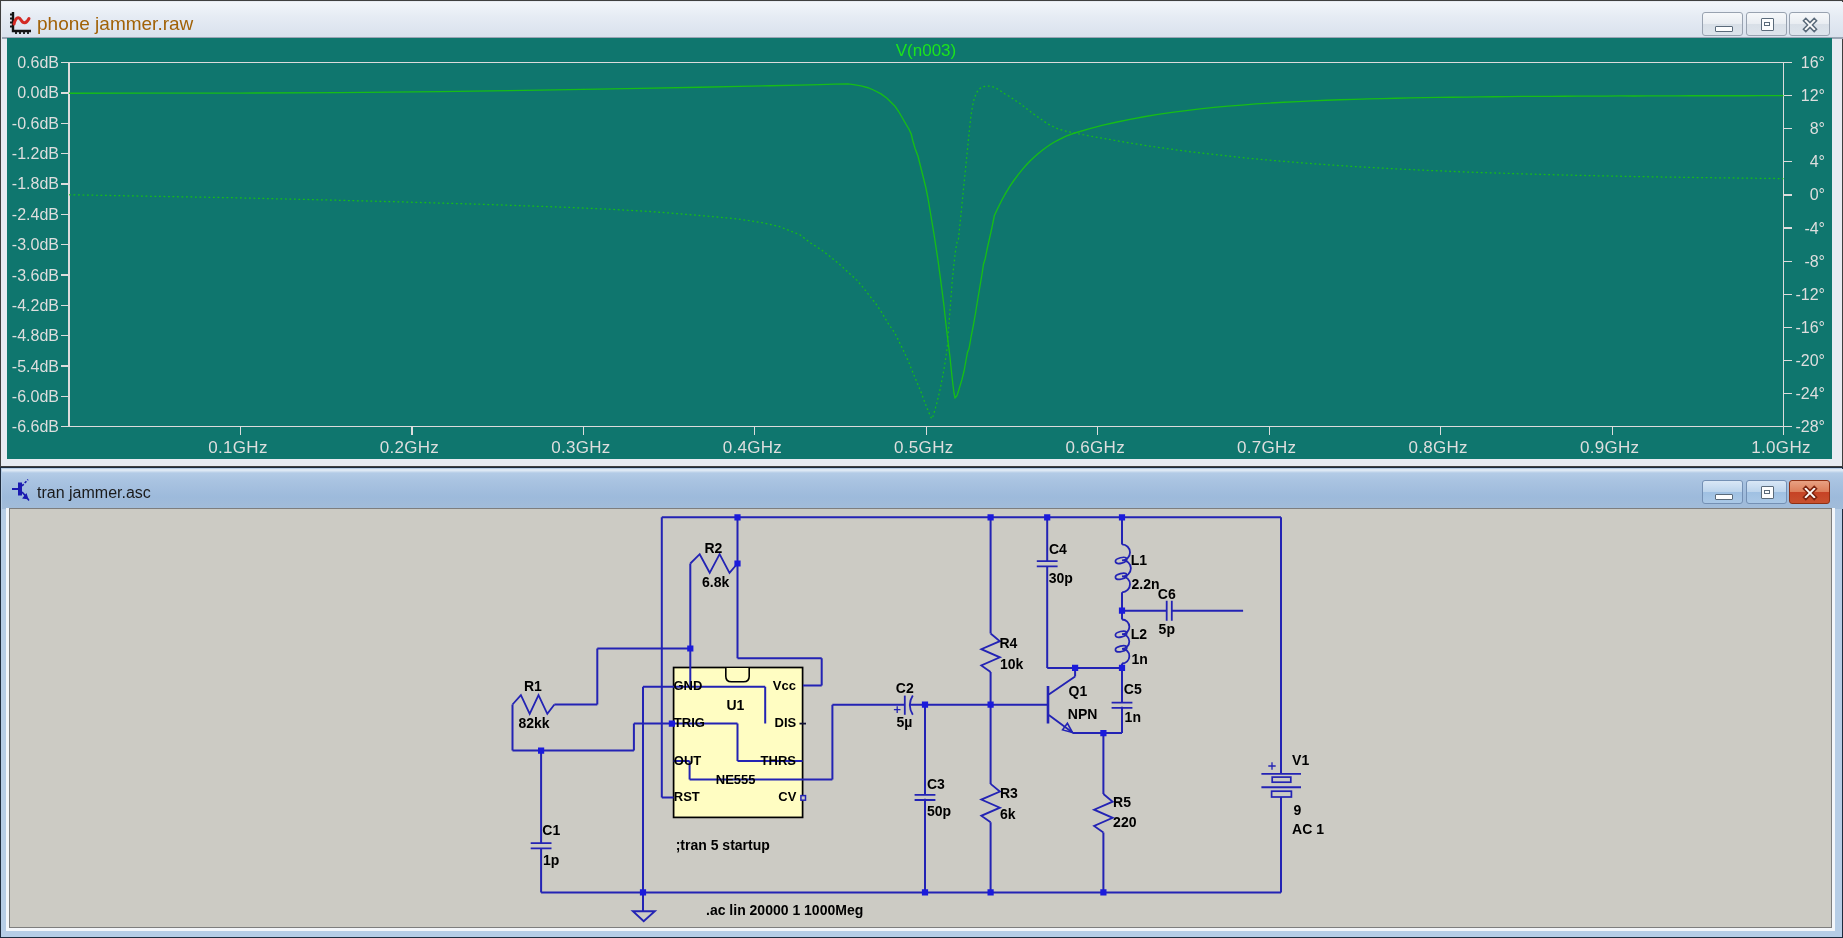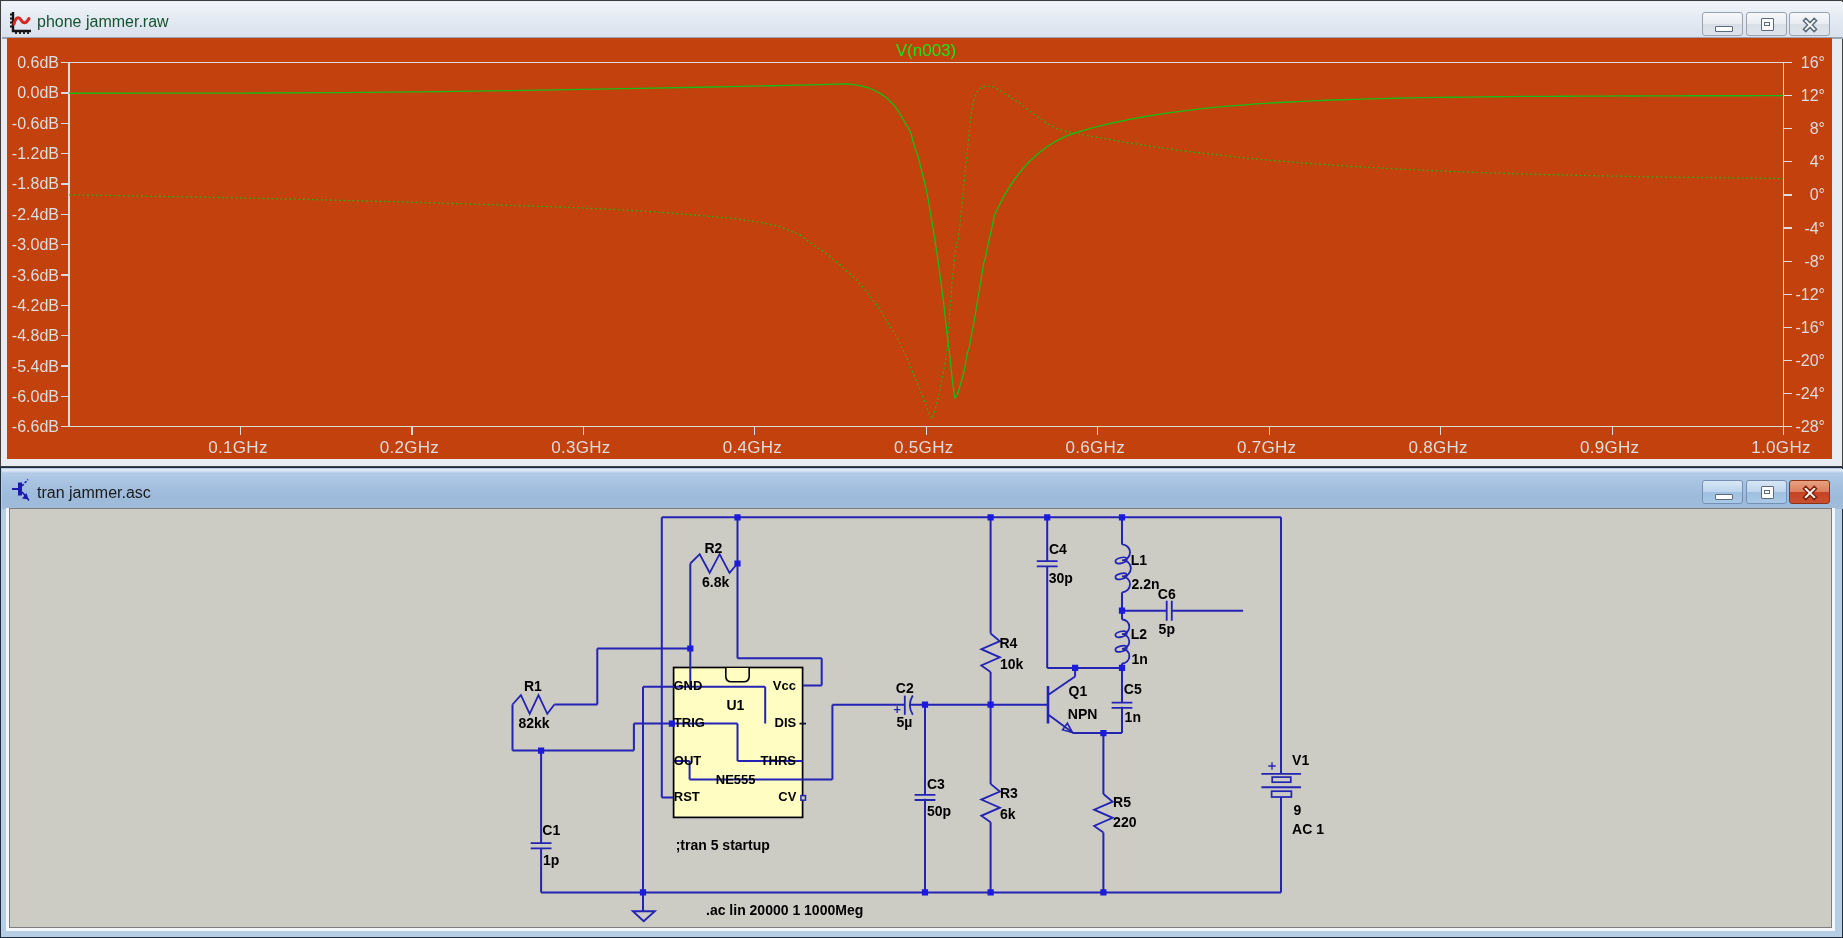--- a/index.html
+++ b/index.html
@@ -8,36 +8,36 @@
 <body>
 <div class="abs" style="left:0;top:0;width:1843px;height:938px;background:#6b6b6b">
 
 <div class="abs" style="left:0;top:0;width:1843px;height:467px;background:#e7ebf2;border:1px solid #3f3f3f;box-sizing:border-box">
   <div class="abs" style="left:1px;top:1px;width:1841px;height:35px;background:linear-gradient(180deg,#f2f5fa 0%,#e6ecf4 40%,#d9e1ed 100%)"></div>
   <svg width="22" height="22" viewBox="0 0 22 22" style="position:absolute;left:9px;top:11px">
         <path d="M3,0 L3,19 L21,19" stroke="#141414" stroke-width="2.4" fill="none"></path>
         <path d="M0,2.5 h3 M0,6.5 h3 M0,10.5 h3 M0,14.5 h3 M6,19 v3 M10,19 v3 M14,19 v3 M18,19 v3" stroke="#141414" stroke-width="1.8"></path>
         <path d="M4,12 C6,4.5 9,4.5 11,8 C13,11.5 16,12.5 19,6.5" stroke="#d42a24" stroke-width="3" fill="none" stroke-linecap="round"></path>
       </svg>
-  <div class="abs" style="left:36px;top:12px;font-size:16px;color:#14532d">phone jammer.raw</div>
+  <div class="abs" style="left:36px;top:12px;font-size:19px;color:#a16207">phone jammer.raw</div>
   <div style="position:absolute;left:1701.3px;top:11px;width:41px;height:24px;background:linear-gradient(180deg,#f6f8fa 0%,#e9edf2 49%,#d8dfe7 50%,#dde4ec 100%);border:1px solid #98a2b0;border-radius:3px;box-sizing:border-box">
         <div style="position:absolute;left:12px;top:13px;width:16px;height:4px;background:#fcfdfe;border:1px solid #5a6a7a;border-radius:1px"></div>
       </div>
       <div style="position:absolute;left:1744.8px;top:11px;width:41px;height:24px;background:linear-gradient(180deg,#f6f8fa 0%,#e9edf2 49%,#d8dfe7 50%,#dde4ec 100%);border:1px solid #98a2b0;border-radius:3px;box-sizing:border-box">
         <div style="position:absolute;left:14px;top:5px;width:11px;height:11px;border:1.6px solid #5a6a7a;background:#fcfdfe;border-radius:1px">
           <div style="position:absolute;left:2.5px;top:2.5px;width:3.5px;height:2.5px;border:1.6px solid #5a6a7a"></div>
         </div>
       </div>
       <div style="position:absolute;left:1788.2px;top:11px;width:41px;height:24px;background:linear-gradient(180deg,#f6f8fa 0%,#e9edf2 49%,#d8dfe7 50%,#dde4ec 100%);border:1px solid #98a2b0;border-radius:3px;box-sizing:border-box">
         <svg style="position:absolute;left:10px;top:2px" width="20" height="20" viewBox="0 0 20 20">
           <path d="M3.4,5.8 L5.8,3.4 L10,7.6 L14.2,3.4 L16.6,5.8 L12.4,10 L16.6,14.2 L14.2,16.6 L10,12.4 L5.8,16.6 L3.4,14.2 L7.6,10 Z" fill="#fdfdfd" stroke="#5a6a7a" stroke-width="1.5" stroke-linejoin="miter"></path>
         </svg>
       </div>
   <div class="abs" style="left:1px;top:36px;width:1841px;height:2px;background:#9aa5b4"></div>
-  <div class="abs" style="left:6px;top:37px;width:1825px;height:420.5px;background:#c2410c">
+  <div class="abs" style="left:6px;top:37px;width:1825px;height:420.5px;background:#0f766e">
     <svg width="1824" height="421" viewBox="7 38 1824 420.5" style="position:absolute;left:0;top:0">
       <rect x="69" y="62.3" width="1714.5" height="364.2" fill="none" stroke="#dcdcdc" stroke-width="1.2" shape-rendering="crispEdges"></rect>
 <path d="M61,62.3 L69,62.3 M61,92.65 L69,92.65 M61,123.0 L69,123.0 M61,153.35000000000002 L69,153.35000000000002 M61,183.7 L69,183.7 M61,214.05 L69,214.05 M61,244.40000000000003 L69,244.40000000000003 M61,274.75 L69,274.75 M61,305.1 L69,305.1 M61,335.45000000000005 L69,335.45000000000005 M61,365.8 L69,365.8 M61,396.15000000000003 L69,396.15000000000003 M61,426.50000000000006 L69,426.50000000000006 M1783.5,62.3 L1791.5,62.3 M1783.5,95.40899999999999 L1791.5,95.40899999999999 M1783.5,128.518 L1791.5,128.518 M1783.5,161.627 L1791.5,161.627 M1783.5,194.736 L1791.5,194.736 M1783.5,227.84500000000003 L1791.5,227.84500000000003 M1783.5,260.954 L1791.5,260.954 M1783.5,294.063 L1791.5,294.063 M1783.5,327.172 L1791.5,327.172 M1783.5,360.281 L1791.5,360.281 M1783.5,393.39000000000004 L1791.5,393.39000000000004 M1783.5,426.499 L1791.5,426.499 M240.5,426.5 L240.5,434.5 M411.95,426.5 L411.95,434.5 M583.4,426.5 L583.4,434.5 M754.8499999999999,426.5 L754.8499999999999,434.5 M926.3,426.5 L926.3,434.5 M1097.75,426.5 L1097.75,434.5 M1269.1999999999998,426.5 L1269.1999999999998,434.5 M1440.6499999999999,426.5 L1440.6499999999999,434.5 M1612.1,426.5 L1612.1,434.5 M1783.55,426.5 L1783.55,434.5" stroke="#dcdcdc" stroke-width="1.2" fill="none" shape-rendering="crispEdges"></path>
 <g font-size="16" fill="#dedede" font-family="Liberation Sans, sans-serif">
             <text x="59" y="67.8" text-anchor="end">0.6dB</text>
             <text x="59" y="98.15" text-anchor="end">0.0dB</text>
             <text x="59" y="128.5" text-anchor="end">-0.6dB</text>
             <text x="59" y="158.85000000000002" text-anchor="end">-1.2dB</text>
             <text x="59" y="189.2" text-anchor="end">-1.8dB</text>
             <text x="59" y="219.55" text-anchor="end">-2.4dB</text>

